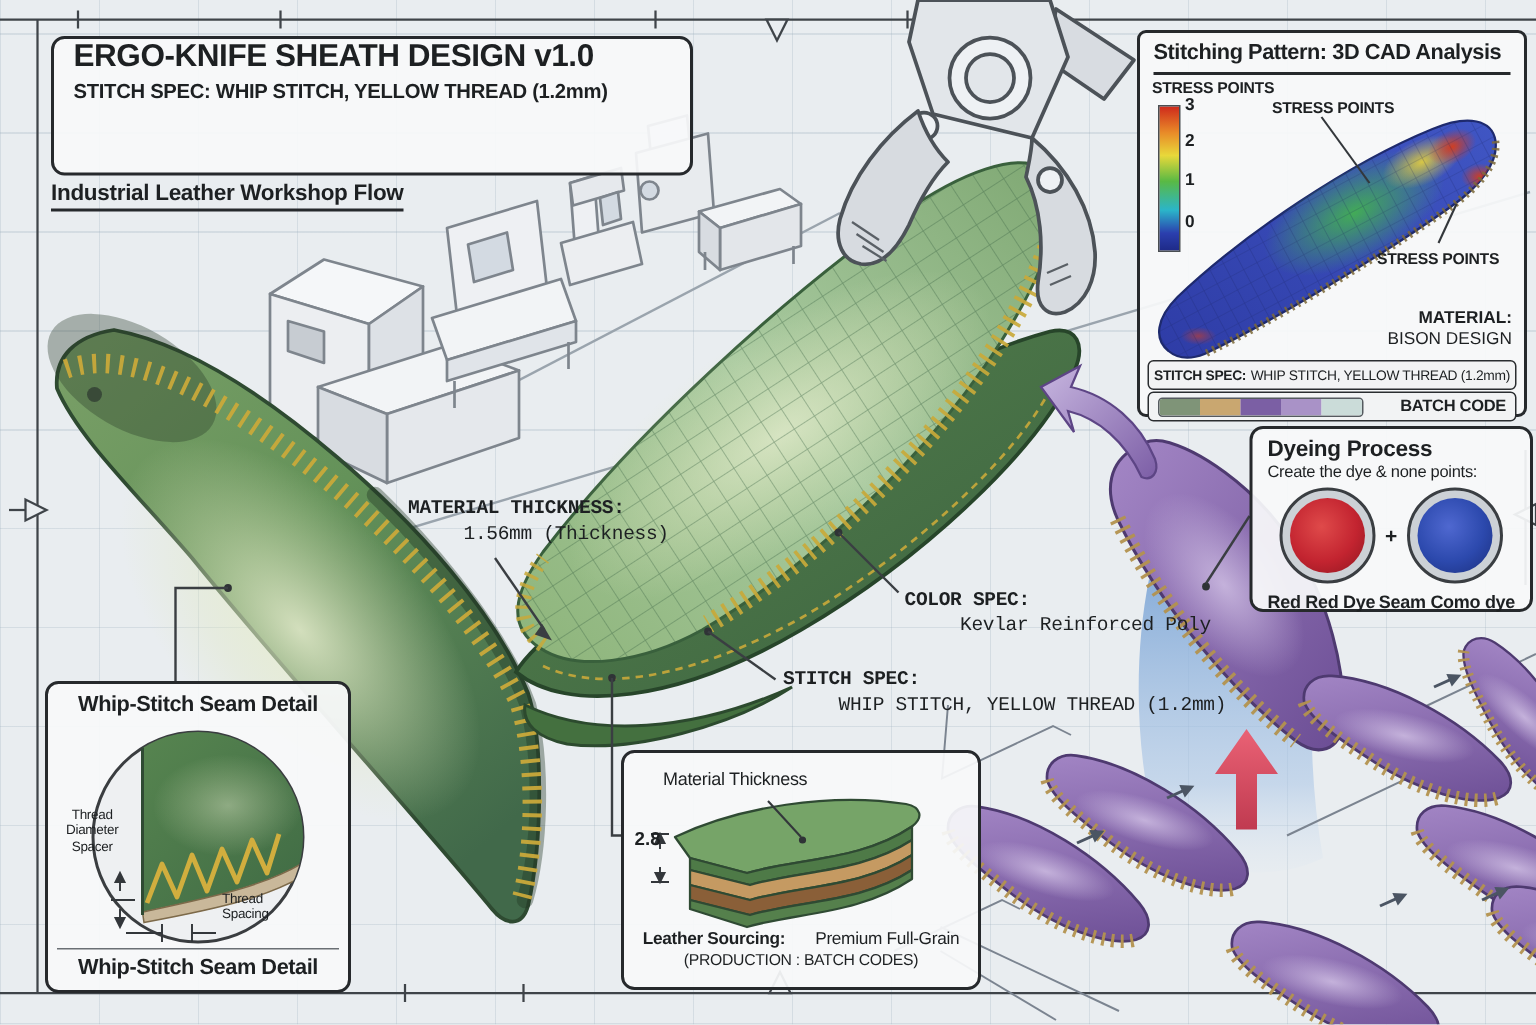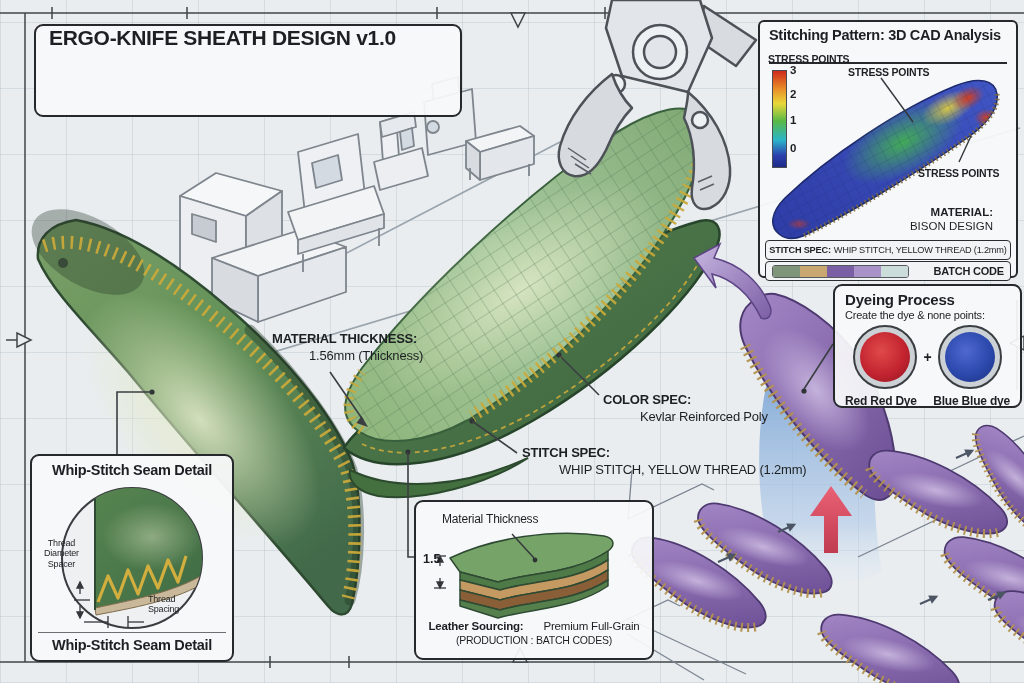--- a/index.html
+++ b/index.html
@@ -18,28 +18,28 @@
     position:absolute;background:rgba(248,249,250,.93);
     border:2.5px solid #26292c;border-radius:9px;box-sizing:border-box;
   }
   
   .title-block{left:34px;top:24px;width:428px;height:93px;padding:0 13px;}
   .title-block h1{margin:0;font-size:21px;font-weight:bold;letter-spacing:-.3px;white-space:nowrap;}
   .title-block .spec{font-size:13.5px;font-weight:600;margin-top:3px;letter-spacing:-.2px;white-space:nowrap;}
   .workshop-label{left:34px;top:120px;font-size:15px;font-weight:bold;border-bottom:2px solid #26292c;padding-bottom:2px;letter-spacing:-.2px;}
   
   .cad-panel{left:758px;top:20px;width:260px;height:258px;border-radius:6px;}
-  .cad-title{position:absolute;left:9px;top:5px;right:9px;font-size:14.5px;font-weight:bold;letter-spacing:-.3px;white-space:nowrap;border-bottom:2px solid #26292c;padding-bottom:19px;}
+  .cad-title{position:absolute;left:9px;top:5px;right:9px;font-size:14.5px;font-weight:bold;letter-spacing:-.3px;white-space:nowrap;border-bottom:2px solid #26292c;padding-bottom:5px;}
   .cad-legend-label{position:absolute;left:8px;top:31px;font-size:10.5px;font-weight:bold;letter-spacing:-.2px;}
   .cad-scalebar{position:absolute;left:12px;top:48px;width:13px;height:96px;border:1px solid #4a4e52;
     background:linear-gradient(180deg,#cf2a1c 0%,#e88a28 18%,#e8d83a 34%,#59b944 52%,#2bb5c9 72%,#2b3fae 88%,#1e2a88 100%);}
   .cad-tick{position:absolute;left:30px;font-size:11.5px;font-weight:bold;}
   .heatmap-wrap{position:absolute;left:3px;top:34px;width:252px;height:186px;}
   .cad-ann{position:absolute;font-size:10.5px;font-weight:bold;letter-spacing:-.2px;white-space:nowrap;}
-  .cad-material{position:absolute;right:23px;top:183px;text-align:right;line-height:1.25;}
+  .cad-material{position:absolute;right:8px;top:183px;text-align:right;line-height:1.25;}
   .cad-material .lbl{font-size:11.5px;font-weight:bold;}
   .cad-material .val{font-size:11.5px;}
   .cad-strip{position:absolute;left:5px;right:5px;height:18px;border:1.5px solid #2a2d30;border-radius:4px;
     background:#f2f3f4;display:flex;align-items:center;justify-content:center;white-space:nowrap;}
   .cad-strip.stitch{top:218px;font-size:9.2px;letter-spacing:-.2px;}
   .cad-strip.stitch b{margin-right:3px;}
   .cad-strip.batch{top:239px;justify-content:flex-start;padding:0 6px;gap:20px;}
   .swatch-row{display:flex;height:11px;border:1px solid #555a5f;border-radius:3px;overflow:hidden;}
   .swatch-row span{display:block;width:27px;height:11px;}
   .batch-label{font-size:11px;font-weight:600;letter-spacing:-.2px;margin-left:auto;}
@@ -66,21 +66,21 @@
   
   .thick-panel{left:414px;top:500px;width:240px;height:160px;border-width:2px;}
   .thick-label{position:absolute;left:26px;top:10px;font-size:12px;letter-spacing:-.2px;}
   .thick-dim{position:absolute;left:7px;top:50px;font-size:12.5px;font-weight:600;}
   .thick-svg{position:absolute;left:0;top:18px;}
   .sourcing{position:absolute;left:4px;right:4px;bottom:10px;text-align:center;line-height:1.3;}
   .sourcing .l1{font-size:11.5px;white-space:nowrap;letter-spacing:-.2px;}
   .sourcing .l1 b{margin-right:20px;}
   .sourcing .l2{font-size:10.5px;letter-spacing:-.2px;}
   
-  .ann{position:absolute;line-height:1.3;letter-spacing:-.2px;}
+  .ann{position:absolute;line-height:1.3;letter-spacing:-.2px;font-family:Liberation Mono, monospace;}
   .ann .lbl{font-size:13px;font-weight:bold;white-space:nowrap;}
   .ann .val{font-size:13px;white-space:nowrap;margin-left:37px;}
 </style>
 </head>
 <body>
 
 <div class="canvas">
 
   <svg class="scene" width="1024" height="683" viewBox="0 0 1024 683">
     <defs>
@@ -271,21 +271,23 @@
         <path d="M 408,452 L 408,557 L 415,557"></path>
       <circle cx="152" cy="392" r="2.6" fill="#2f3336" stroke="none"></circle>
         <path d="M 152,392 L 117,392 L 117,455"></path>
       <circle cx="804" cy="391" r="2.6" fill="#2f3336" stroke="none"></circle>
         <path d="M 833,344 L 804,389"></path>
     </g>
   </svg>
 
   <div class="panel title-block">
     <h1>ERGO-KNIFE SHEATH DESIGN v1.0</h1>
-  </div>
+    <div class="spec">STITCH SPEC: WHIP STITCH, YELLOW THREAD (1.2mm)</div>
+  </div>
+  <div class="abs workshop-label">Industrial Leather Workshop Flow</div>
 
   <div class="panel cad-panel">
     <div class="cad-title">Stitching Pattern: 3D CAD Analysis</div>
     <div class="cad-legend-label">STRESS POINTS</div>
     <div class="heatmap-wrap">
       <svg width="252" height="186" viewBox="0 0 252 186">
         <defs>
           <linearGradient id="gradBlue" x1="0" y1="1" x2="1" y2="0">
             <stop offset="0" stop-color="#2e3ca6"></stop>
               <stop offset="1" stop-color="#4056c4"></stop>
@@ -357,21 +359,21 @@
       <div class="dye-outer">
           <div class="dye-inner red"></div>
         </div>
       <span class="dye-plus">+</span>
       <div class="dye-outer">
           <div class="dye-inner blue"></div>
         </div>
     </div>
     <div class="dye-labels">
       <span>Red Red Dye</span>
-      <span>Blue Blue dye</span>
+      <span>Seam Como dye</span>
     </div>
   </div>
 
   <div class="panel seam-panel">
     <div class="seam-title top">Whip-Stitch Seam Detail</div>
     <svg class="seam-svg" width="204" height="152" viewBox="0 0 204 152">
       <defs>
         <clipPath id="circClip">
             <circle cx="100" cy="76" r="70"></circle>
           </clipPath>
@@ -426,21 +428,21 @@
       <circle cx="119" cy="40" r="2.4" fill="#2f3336"></circle>
       <g stroke="#33373b" stroke-width="1.3" fill="none">
         <line x1="24" y1="36" x2="24" y2="46"></line>
           <path d="M 24,36 L 21,42 L 27,42 Z" fill="#33373b"></path>
         <line x1="24" y1="58" x2="24" y2="68"></line>
           <path d="M 24,68 L 21,62 L 27,62 Z" fill="#33373b"></path>
         <line x1="18" y1="36" x2="30" y2="36"></line>
           <line x1="18" y1="68" x2="30" y2="68"></line>
       </g>
     </svg>
-    <div class="thick-dim">1.5</div>
+    <div class="thick-dim">2.8</div>
     <div class="sourcing">
       <div class="l1">
         <b>Leather Sourcing:</b><span>Premium Full-Grain</span>
       </div>
       <div class="l2">(PRODUCTION : BATCH CODES)</div>
     </div>
   </div>
 
   <div class="ann" style="left:272px;top:331px">
     <div class="lbl">MATERIAL THICKNESS:</div>

